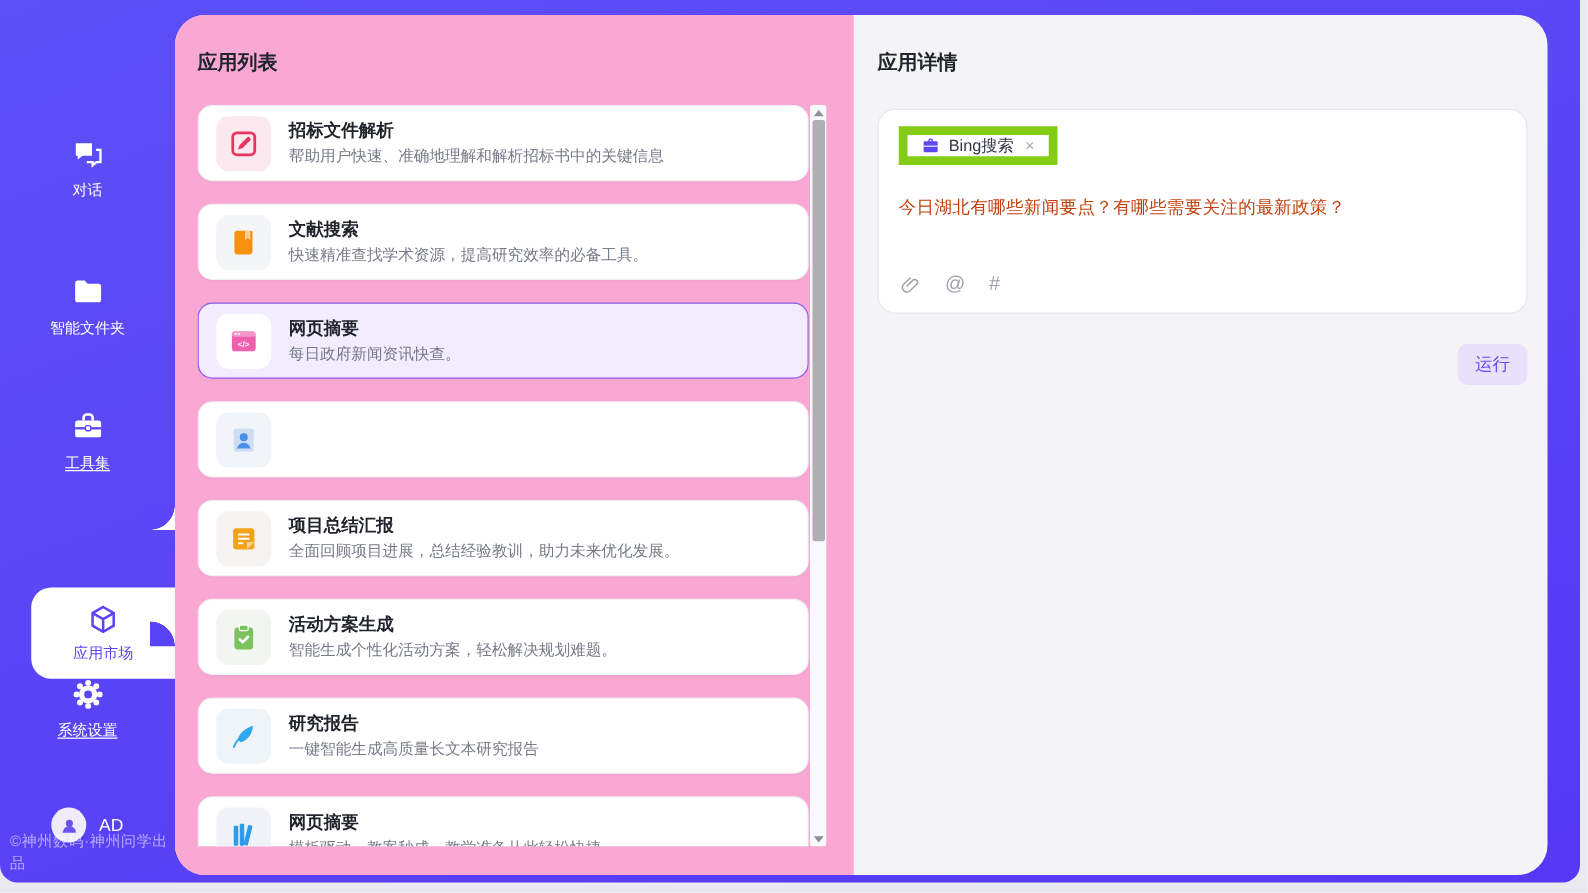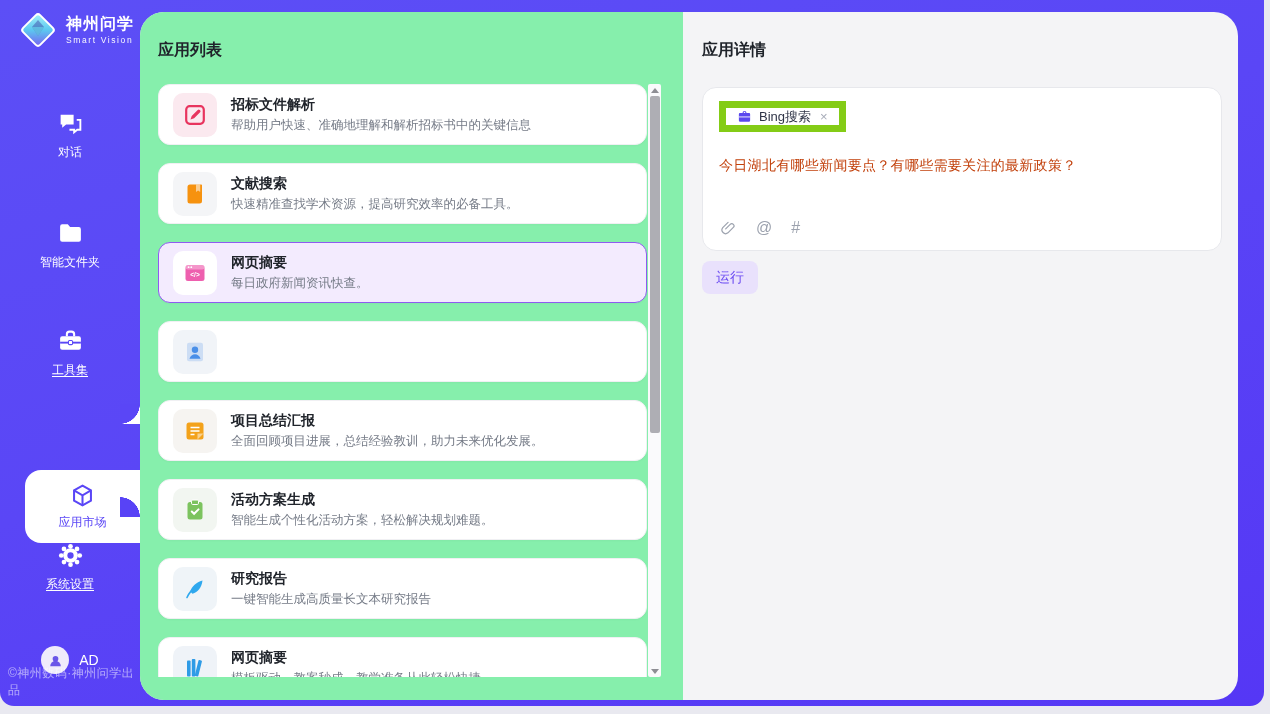--- a/index.html
+++ b/index.html
@@ -40,21 +40,21 @@
   .avatar { width:28px; height:28px; border-radius:50%; background:#EFEBFB; display:flex; align-items:center; justify-content:center; }
   .avatar svg { width:17px; height:17px; }
   .user-label { font-size:14px; color:#fff; }
   .side-footer { position:absolute; left:8px; bottom:7px; font-size:12px; color:rgba(255,255,255,.55); letter-spacing:.5px; }
   
   .content {
     position:absolute; left:140px; top:12px; width:1098px; height:688px;
     background:#F4F4F6; border-radius:24px; overflow:hidden; display:flex;
   }
   
-  .list-panel { width:543px; background:#86efac; position:relative; flex:none; }
+  .list-panel { width:543px; background:#f9a8d4; position:relative; flex:none; }
   .panel-title { font-size:16px; font-weight:bold; color:#20242B; }
   .list-panel .panel-title { position:absolute; left:18px; top:28px; }
   .list-scroll { position:absolute; left:18px; top:72px; width:489px; height:593px; overflow:hidden; }
   .app-card {
     height:61px; margin-bottom:18px; background:#fff;
     border:1px solid #F0F0F3; border-radius:12px;
     box-shadow:0 1px 2px rgba(25,28,40,.03);
     display:flex; align-items:center; padding:0 14px; cursor:pointer;
   }
   .app-card.selected { background:#F3EBFE; border:1px solid #8F5BF0; }
@@ -84,51 +84,33 @@
     display:inline-flex; align-items:center; gap:7px; height:31px;
     padding:0 11px; border:7px solid #84cc16; border-radius:0;
     font-size:13px; color:#2F3447; background:#fff; cursor:pointer;
   }
   .tool-tag svg { width:15px; height:15px; }
   .tag-close { color:#A7ACB8; font-size:13px; margin-left:2px; cursor:pointer; }
   .query-text { margin-top:25px; font-size:14px; color:#c2410c; letter-spacing:.3px; }
   .input-icons { position:absolute; left:17px; bottom:13px; display:flex; align-items:center; gap:19px; color:#9CA2AE; }
   .input-icons svg { width:17px; height:17px; display:block; }
   .glyph-icon { font-size:16px; color:#9CA2AE; cursor:pointer; }
-  .run-row { width:520px; display:flex; justify-content:flex-start; margin-top:10px; }
+  .run-row { width:520px; display:flex; justify-content:flex-end; margin-top:24px; }
   .run-btn {
     height:33px; padding:0 14px; border:none; border-radius:8px;
     background:#E9E1FC; color:#6B4BF2; font-size:14px; cursor:pointer;
     font-family:inherit;
   }
 </style>
 </head>
 <body>
 
 <div class="frame">
 
   <div class="sidebar">
-    <div class="logo">
-      <svg viewBox="0 0 40 40">
-        <defs>
-          <linearGradient id="lg1" x1="0" y1="0" x2="1" y2="1">
-            <stop offset="0" stop-color="#A8F2FA"></stop>
-              <stop offset=".5" stop-color="#5CC8F0"></stop>
-              <stop offset="1" stop-color="#7A5CF0"></stop>
-          </linearGradient>
-        </defs>
-        <rect x="8" y="8" width="24" height="24" rx="3" transform="rotate(45 20 20)" fill="url(#lg1)" stroke="#fff" stroke-width="2"></rect>
-        <path d="M20 10l6 7-6 9-6-9z" fill="#3A3F9F" opacity=".45"></path>
-        <path d="M14 17h12l-6 9z" fill="#6ADBEE" opacity=".6"></path>
-      </svg>
-      <div>
-        <div class="logo-name">神州问学</div>
-        <div class="logo-sub">Smart Vision</div>
-      </div>
-    </div>
 
     <div class="nav-item" style="top:110px">
       <svg viewBox="0 0 26 26">
         <path d="M3.5 4.5h12.5v9.5H8.8l-3.8 3v-3H3.5z" fill="#fff"></path>
         <path d="M19 9.5h3.5v9.5h-3l-3 2.4v-2.4h-4.5" fill="none" stroke="#fff" stroke-width="1.8"></path>
       </svg>
       <span>对话</span>
     </div>
 
     <div class="nav-item" style="top:220px">

